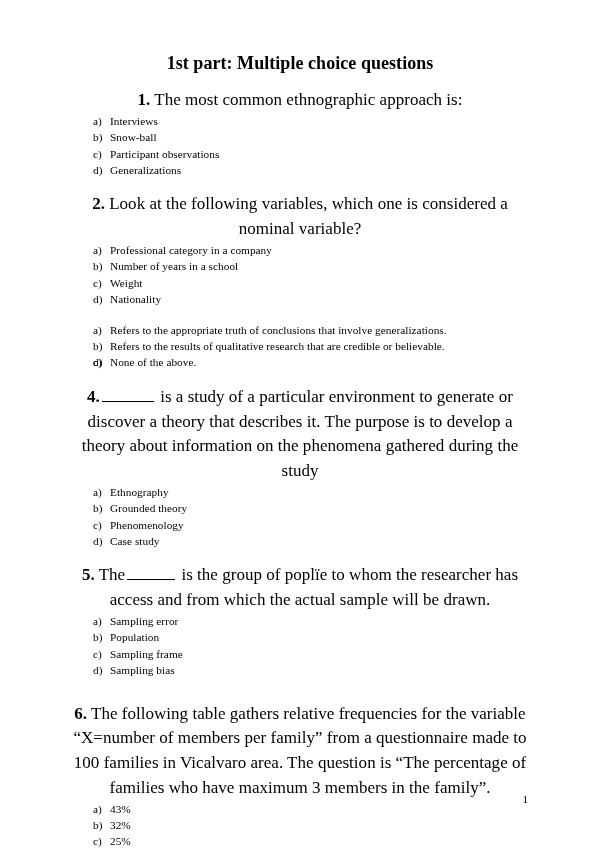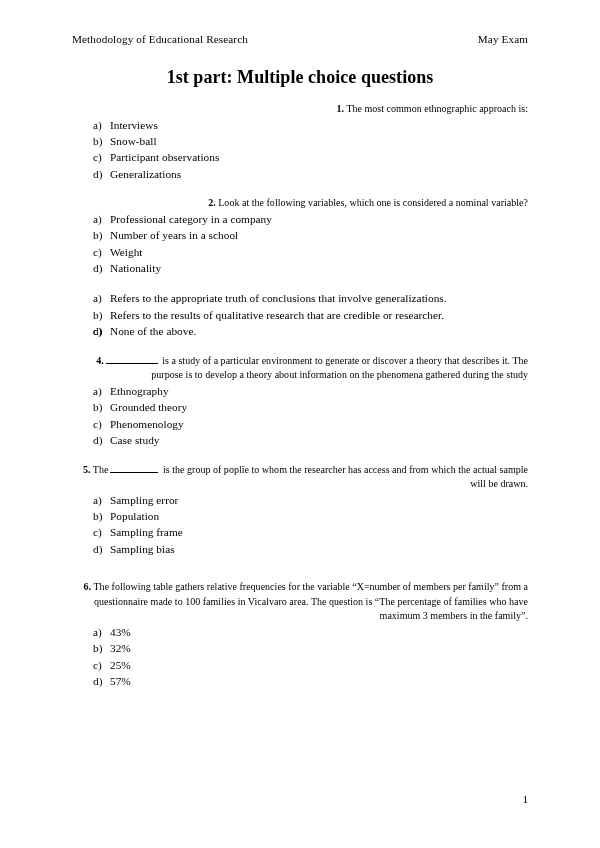--- a/index.html
+++ b/index.html
@@ -40,23 +40,23 @@
     font-size: 18px;
     margin-top: 21px;
     letter-spacing: 0.05px;
   }
 
   
   .question-block { margin-top: 14px; }
   .question-block.tight { margin-top: 23px; }
 
   .q-stem {
-    font-size: 10px;
+    font-size: 17px;
     line-height: 1.455;
-    text-align: right;
+    text-align: center;
     letter-spacing: 0.02px;
   }
   .q-num {
     font-weight: bold;
   }
   .blank {
     display: inline-block;
     border-bottom: 1px solid #000;
     vertical-align: baseline;
     margin: 0 2px;
@@ -112,24 +112,20 @@
     right: 72px;
     bottom: 43px;
     font-size: 11.2px;
   }
 </style>
 </head>
 <body>
 
 <div class="page">
 
-  <div class="header">
-    <span class="header-left">Methodology of Educational Research</span>
-    <span class="header-right">May Exam</span>
-  </div>
 
   <div class="doc-title">1st part: Multiple choice questions</div>
 
   <div class="question-block">
     <div class="q-stem"><span class="q-num">1.</span><span> The most common ethnographic approach is:</span></div>
     <ol class="options">
       <li><span class="opt-letter">a)</span><span>Interviews</span></li>
       <li><span class="opt-letter">b)</span><span>Snow-ball</span></li>
       <li><span class="opt-letter">c)</span><span>Participant observations</span></li>
       <li><span class="opt-letter">d)</span><span>Generalizations</span></li>
@@ -142,21 +138,21 @@
       <li><span class="opt-letter">a)</span><span>Professional category in a company</span></li>
       <li><span class="opt-letter">b)</span><span>Number of years in a school</span></li>
       <li><span class="opt-letter">c)</span><span>Weight</span></li>
       <li><span class="opt-letter">d)</span><span>Nationality</span></li>
     </ol>
   </div>
 
   <div class="question-block">
     <ol class="options">
       <li><span class="opt-letter">a)</span><span>Refers to the appropriate truth of conclusions that involve generalizations.</span></li>
-      <li><span class="opt-letter">b)</span><span>Refers to the results of qualitative research that are credible or researcher.</span></li>
+      <li><span class="opt-letter">b)</span><span>Refers to the results of qualitative research that are credible or believable.</span></li>
       <li><span class="opt-letter">c)</span></li>
       <li><span class="opt-letter">d)</span><span>None of the above.</span></li>
     </ol>
   </div>
 
   <div class="question-block">
     <div class="q-stem"><span class="q-num">4.</span><span class="blank w1"></span><span> is a study of a particular environment to generate or discover a theory that describes it. The purpose is to develop a theory about information on the phenomena gathered during the study</span></div>
     <ol class="options">
       <li><span class="opt-letter">a)</span><span>Ethnography</span></li>
       <li><span class="opt-letter">b)</span><span>Grounded theory</span></li>

